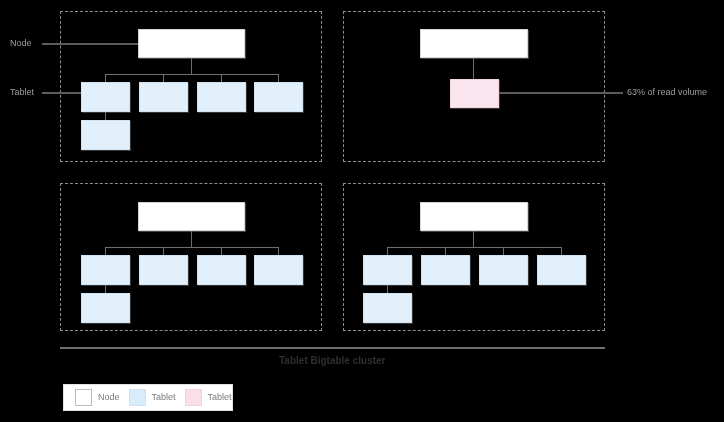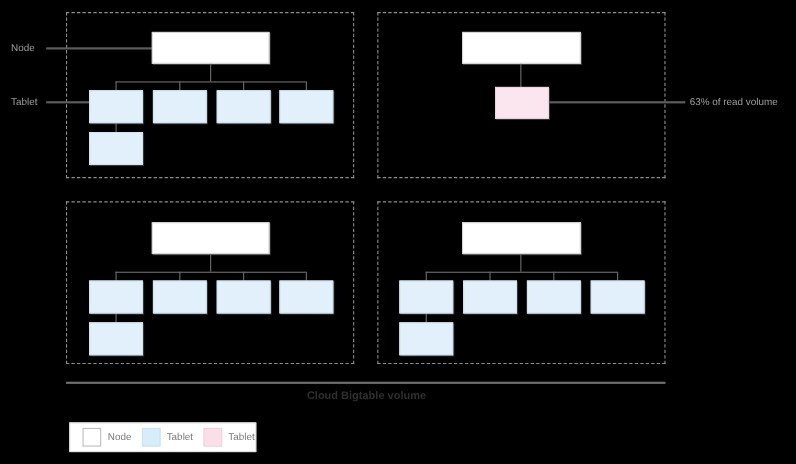--- a/index.html
+++ b/index.html
@@ -195,21 +195,21 @@
   <div class="conn-v" style="left:561px; top:247px; height:8px;"></div>
   <div class="conn-v" style="left:387px; top:285px; height:8px;"></div>
 
   <div class="tablet-box" style="left:363px; top:255px; width:49px; height:30px;"></div>
   <div class="tablet-box" style="left:421px; top:255px; width:49px; height:30px;"></div>
   <div class="tablet-box" style="left:479px; top:255px; width:49px; height:30px;"></div>
   <div class="tablet-box" style="left:537px; top:255px; width:49px; height:30px;"></div>
   <div class="tablet-box" style="left:363px; top:293px; width:49px; height:30px;"></div>
 
   <div class="cluster-rule" style="left:60px; top:347px; width:545px;"></div>
-  <div class="cluster-caption" style="left:279px; top:355px;">Cloud Bigtable volume</div>
+  <div class="cluster-caption" style="left:279px; top:355px;">Tablet Bigtable cluster</div>
 
   <div class="legend" style="left:63px; top:384px; width:170px; height:27px;">
     <div class="legend-item">
       <span class="legend-swatch node"></span>
       <span class="legend-text">Node</span>
     </div>
     <div class="legend-item">
       <span class="legend-swatch tablet"></span>
       <span class="legend-text">Tablet</span>
     </div>

